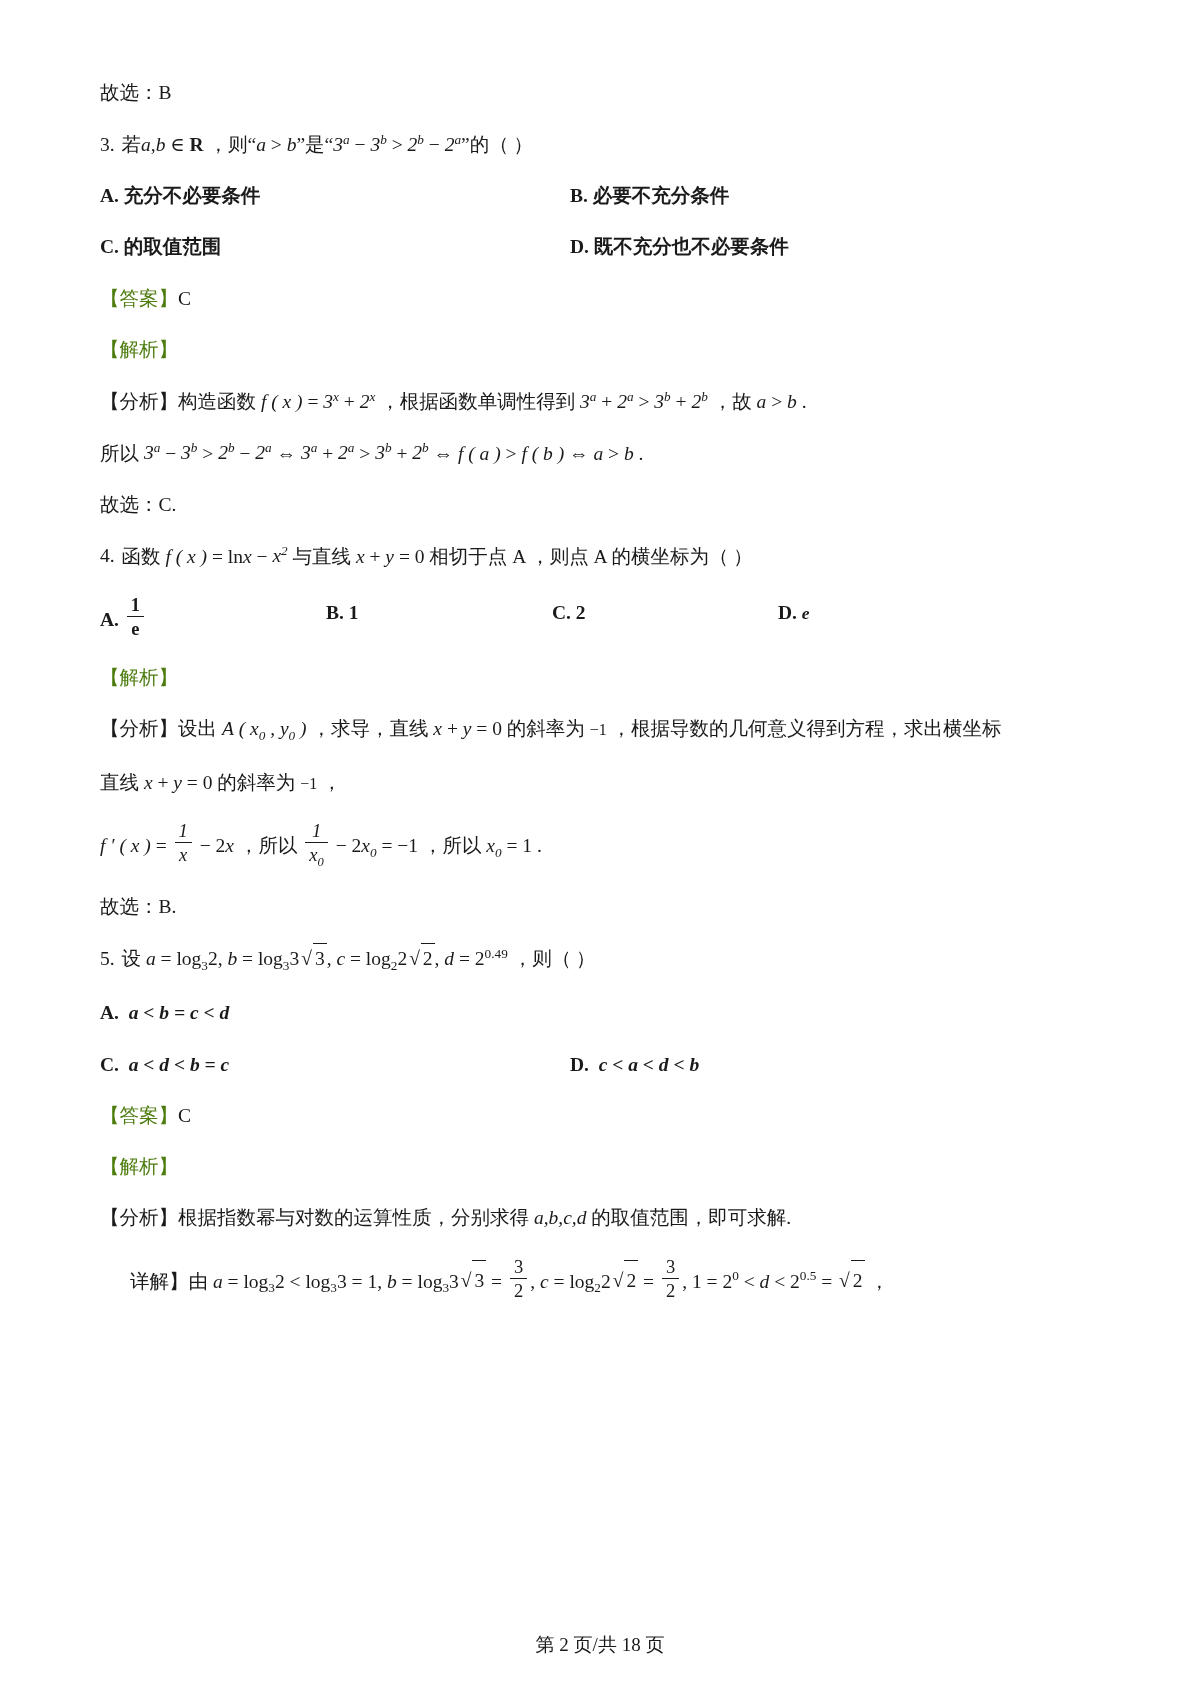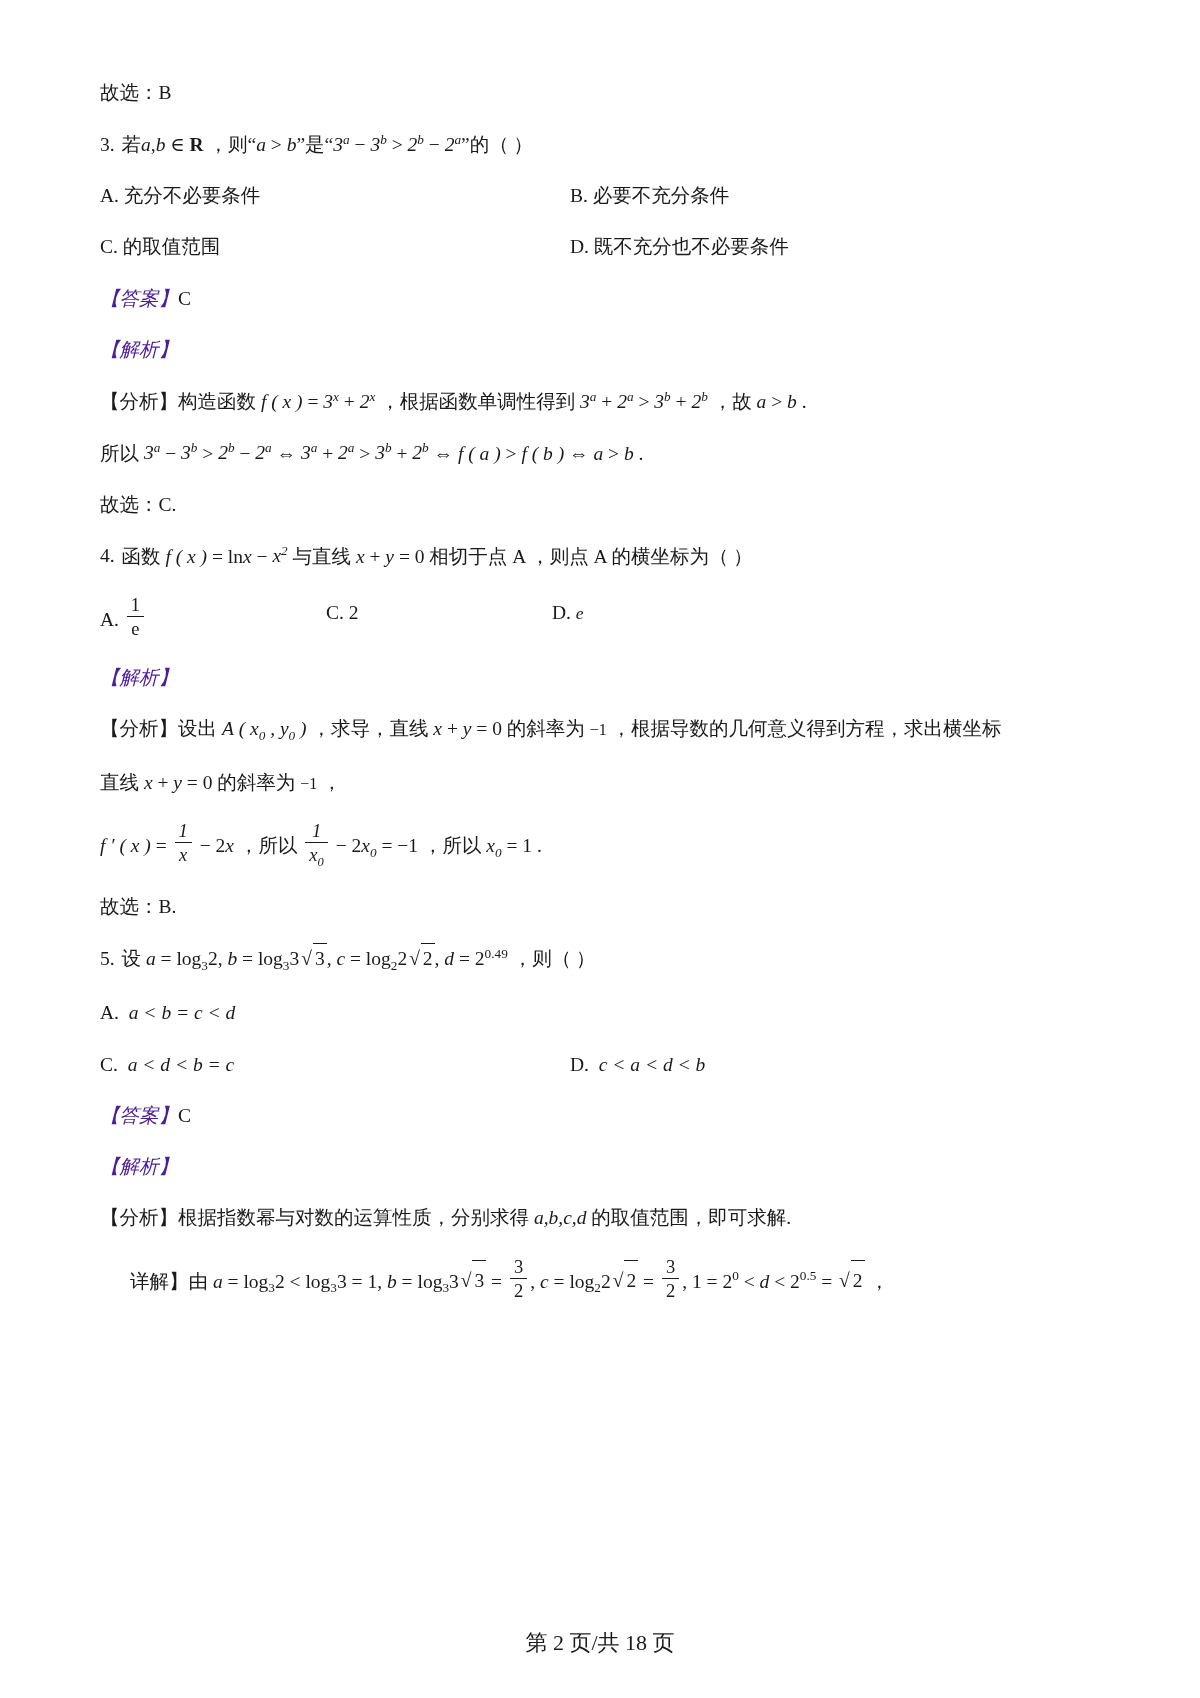--- a/index.html
+++ b/index.html
@@ -21,21 +21,21 @@
     padding: 78px 100px 40px 100px;
     position: relative;
   }
   .line {
     font-size: 19.5px;
     line-height: 1.5;
     margin: 0 0 22px 0;
     white-space: normal;
   }
   .cn { font-family: "Liberation Serif", "DejaVu Serif", serif; }
-  .tag { color: #4c1d95; font-style: italic; }
+  .tag { color: #4d7c0f; }
   .math {
     font-family: "Liberation Serif", "DejaVu Serif", serif;
     font-style: italic;
   }
   .up { font-style: normal; }
   .bold-r { font-weight: bold; font-style: normal; }
   sup, sub {
     font-size: 0.68em;
     font-style: italic;
   }
@@ -68,32 +68,32 @@
     border-top: 1px solid #1a1a1a;
     padding: 0 2px 0 2px;
     margin-left: 1px;
   }
   .opts {
     display: flex;
     margin: 0 0 22px 0;
     font-size: 19.5px;
     line-height: 1.5;
   }
-  .opts .col { flex: 0 0 auto; }
+  .opts .col { flex: 0 0 auto; font-weight: bold; }
   .opts2 .col { width: 470px; }
   .opts4 .col { width: 226px; }
   .indent { padding-left: 30px; }
   .q-num { margin-right: 2px; }
   .footer {
     position: absolute;
     left: 0;
     right: 0;
     bottom: 40px;
     text-align: center;
-    font-size: 22px;
+    font-size: 19px;
     color: #1a1a1a;
     font-family: "Liberation Serif", "DejaVu Serif", serif;
   }
   .wm {
     position: absolute;
     left: 118px;
     bottom: 62px;
     font-size: 12px;
     color: #d8d8d8;
     letter-spacing: 1px;
@@ -157,20 +157,24 @@
     <span class="q-num">4.</span>
     函数 <span class="math">f</span> <span class="math">( x )</span> = <span class="up">ln</span><span class="math">x</span> − <span class="math">x<sup>2</sup></span> 与直线 <span class="math">x</span> + <span class="math">y</span> = 0 相切于点 <span class="up">A</span> ，则点 <span class="up">A</span> 的横坐标为（      ）
   </p>
 
   <div class="opts opts4 tall">
     <div class="col">
       <span>A.</span>
       <span class="frac"><span class="num">1</span><span class="den up">e</span></span>
     </div>
     <div class="col">
+      <span>B.</span>
+      <span>1</span>
+    </div>
+    <div class="col">
       <span>C.</span>
       <span>2</span>
     </div>
     <div class="col">
       <span>D.</span>
       <span class="math" style="font-size:0.9em">e</span>
     </div>
   </div>
 
 

